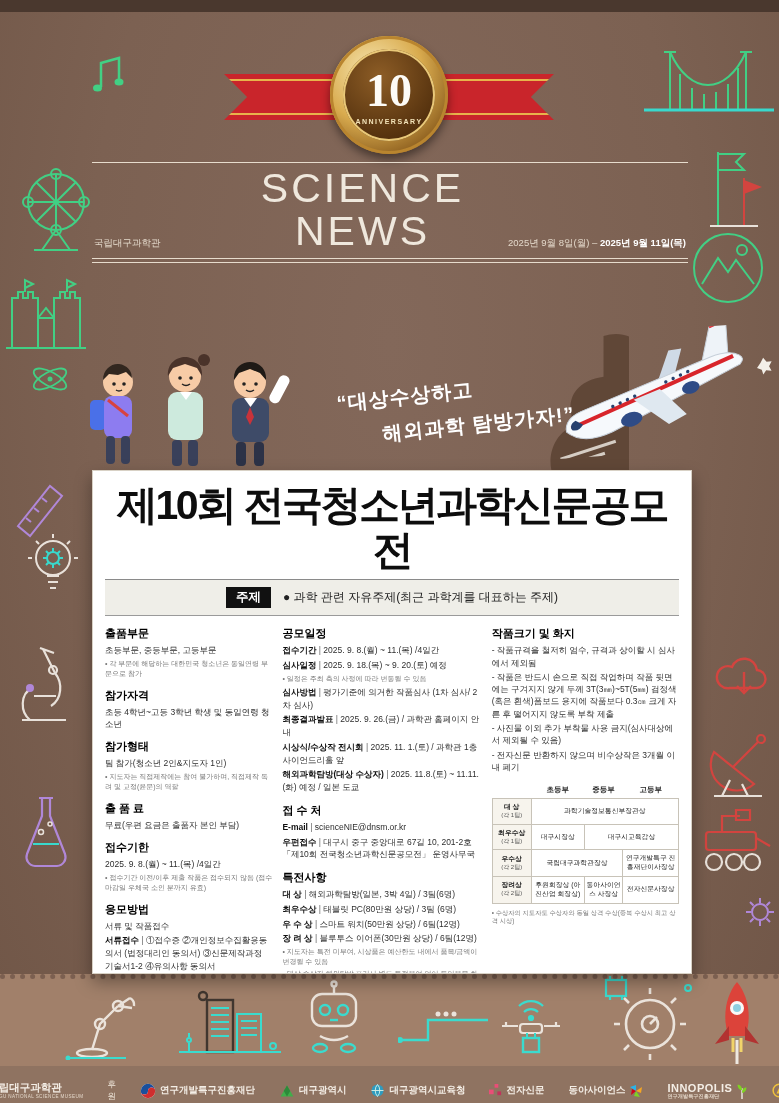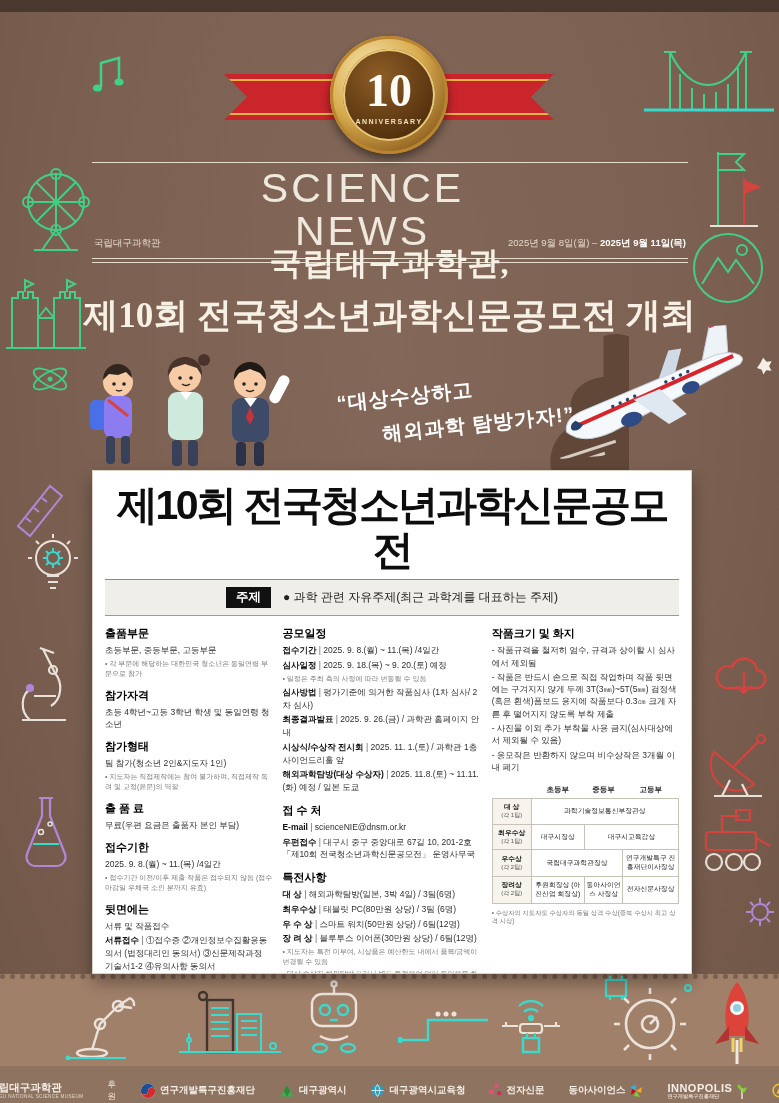--- a/index.html
+++ b/index.html
@@ -232,24 +232,20 @@
   <div class="masthead">
     <div class="mast-rule"></div>
     <div class="mast-row">
       <span class="mast-brand">국립대구과학관</span>
       <span class="mast-title">SCIENCE NEWS</span>
       <span class="mast-dates"><span>2025년 9월 8일(월) –</span> <b>2025년 9월 11일(목)</b></span>
     </div>
     <div class="mast-double"></div>
   </div>
 
-  <div class="headline">
-    <div class="h1">국립대구과학관,</div>
-    <div class="h2">제10회 전국청소년과학신문공모전 개최</div>
-  </div>
 
   <svg class="map" width="205" height="150" viewBox="0 0 100 74">
     <path d="M44 2c6-2 11 2 10 7 7-1 7 7 3 9 7 4 9 13 4 19 6 6 4 15-3 19 3 7-3 14-10 12-4 6-13 5-15-1-6-2-7-9-3-12-5-6-3-14 3-16-4-5-2-13 4-15-3-6 0-11 7-12z" fill="#5d4435" opacity="0.92" transform="scale(2,2)"></path>
   </svg>
   <svg class="students" width="232" height="140" viewBox="0 0 232 140">
 
     <g>
       <rect x="6" y="70" width="16" height="30" rx="5" fill="#4a70e8"></rect>
       <circle cx="34" cy="52" r="15" fill="#f7cba6"></circle>
       <path d="M19 50c0-11 9-17 16-16 8 1 13 7 13 14l-6-6-8 3-9-1z" fill="#32271f"></path>
@@ -340,21 +336,21 @@
         <p class="ln">팀 참가(청소년 2인&amp;지도자 1인)</p>
         <p class="note">• 지도자는 직접제작에는 참여 불가하며, 직접제작 독려 및 교정(윤문)의 역할</p>
 
         <div class="sec-t">출 품 료</div>
         <p class="ln">무료(우편 요금은 출품자 본인 부담)</p>
 
         <div class="sec-t">접수기한</div>
         <p class="ln">2025. 9. 8.(월) ~ 11.(목) /4일간</p>
         <p class="note">• 접수기간 이전/이후 제출 작품은 접수되지 않음 (접수마감일 우체국 소인 분까지 유효)</p>
 
-        <div class="sec-t">뒷면에는</div>
+        <div class="sec-t">응모방법</div>
         <p class="ln">서류 및 작품접수</p>
         <p class="kv"><b>서류접수</b><span>①접수증 ②개인정보수집활용동의서 (법정대리인 동의서) ③신문제작과정 기술서1-2 ④유의사항 동의서</span></p>
 
       </div>
 
       <div class="col2">
         <div class="sec-t">공모일정</div>
         <p class="kv"><b>접수기간</b><span>2025. 9. 8.(월) ~ 11.(목) /4일간</span></p>
         <p class="kv"><b>심사일정</b><span>2025. 9. 18.(목) ~ 9. 20.(토) 예정</span></p>
         <p class="note">• 일정은 주최 측의 사정에 따라 변동될 수 있음</p>
@@ -374,21 +370,21 @@
         <p class="kv"><b>장 려 상</b><span>블루투스 이어폰(30만원 상당) / 6팀(12명)</span></p>
         <p class="note">• 지도자는 특전 미부여, 시상품은 예산한도 내에서 품목/금액이 변경될 수 있음</p>
         <p class="note u">• 대상 수상자 해외탐방 포기시 별도 특전부여 없이 동일부문 최우수상 수상자에게 해외탐방 기회 제공(태블릿 PC, 해외탐방 중 택1), 우수상 이하 상격은 해외탐방 해당사항 없음</p>
       </div>
 
       <div class="col3">
         <div class="sec-t">작품크기 및 화지</div>
         <p class="ln">- 작품규격을 철저히 엄수, 규격과 상이할 시 심사에서 제외됨</p>
         <p class="ln">- 작품은 반드시 손으로 직접 작업하며 작품 뒷면에는 구겨지지 않게 두께 3T(3㎜)~5T(5㎜) 검정색(혹은 흰색)폼보드 용지에 작품보다 0.3㎝ 크게 자른 후 떨어지지 않도록 부착 제출</p>
         <p class="ln">- 사진물 이외 추가 부착물 사용 금지(심사대상에서 제외될 수 있음)</p>
-        <p class="ln">- 응모작은 반환하지 않으며 비수상작은 3개월 이내 폐기</p>
+        <p class="ln">- 전자신문 반환하지 않으며 비수상작은 3개월 이내 폐기</p>
 
         <table class="awards">
           <thead>
             <tr>
               <th></th>
               <th>초등부</th>
               <th>중등부</th>
               <th>고등부</th>
             </tr>
           </thead>

